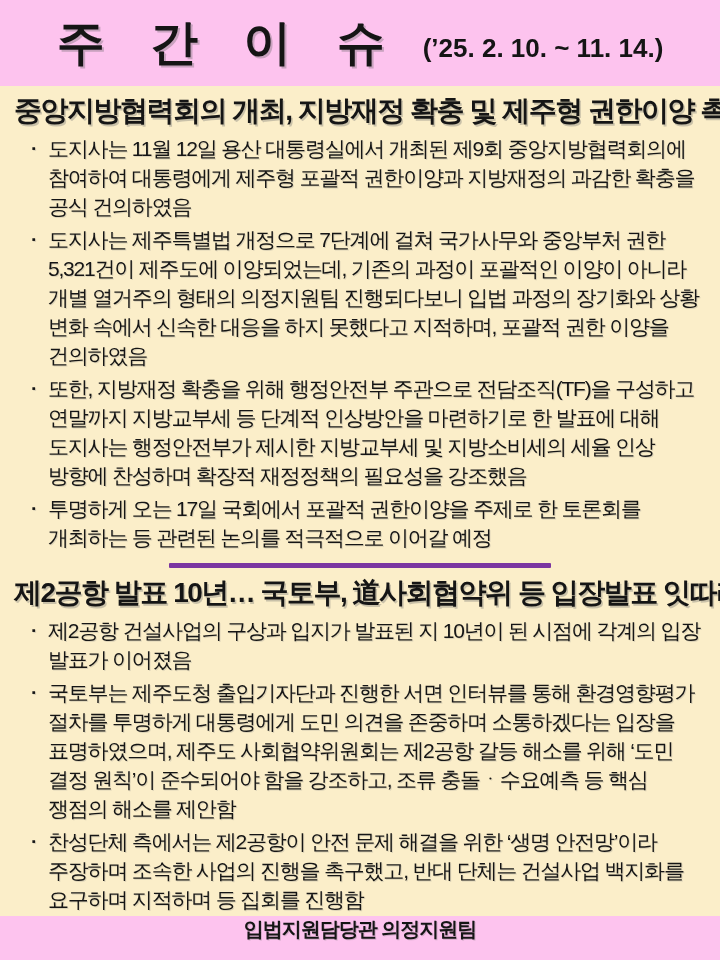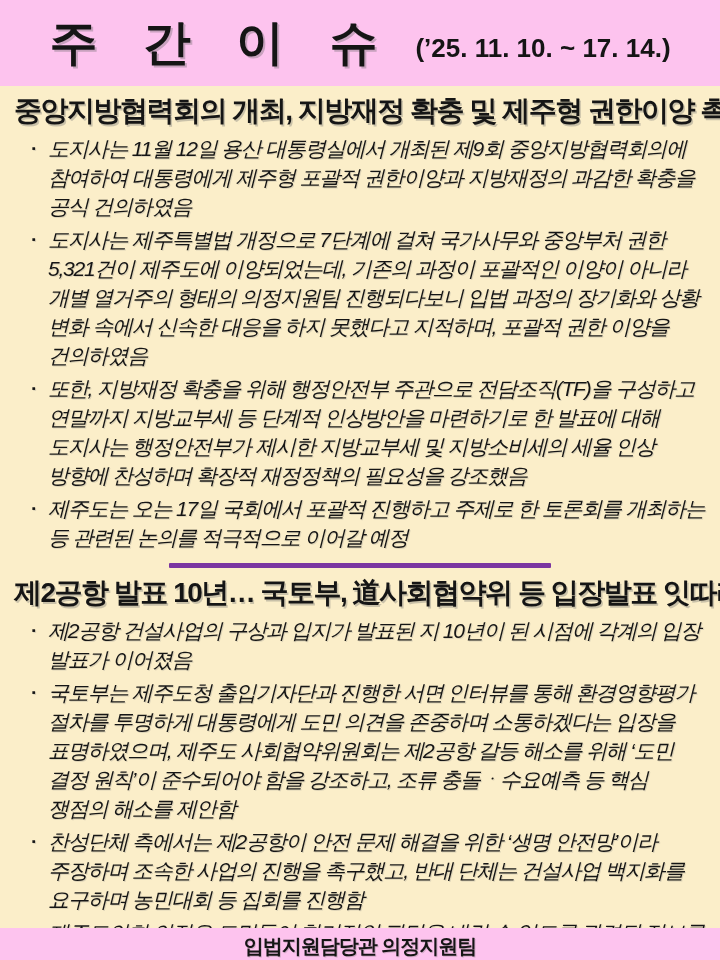--- a/index.html
+++ b/index.html
@@ -51,45 +51,45 @@
     display:flex;align-items:flex-start;
     font-size:21px;line-height:29px;
     letter-spacing:-1.2px;word-break:keep-all;
     margin:0 0 4px 0;
     text-shadow:1px 1px 0 rgba(130,130,130,.25);
   }
   .marker{
     flex:none;width:34px;padding-left:18px;
     font-size:11px;line-height:29px;
   }
-  .bullet-text{flex:1 1 auto;font-style:italic;}
+  .bullet-text{flex:1 1 auto;}
 
   .divider{
     width:382px;height:5px;margin:11px auto 8px auto;
     background:var(--divider);border-radius:1px;
   }
 
   
   .footer{
-    flex:none;height:32px;background:var(--footer-bg);
-    display:flex;align-items:flex-end;justify-content:center;
+    flex:none;height:44px;background:var(--footer-bg);
+    display:flex;align-items:flex-start;justify-content:center;
   }
   .footer .footer-text{
     font-size:20px;font-weight:800;letter-spacing:-1px;
     text-shadow:1px 1px 0 rgba(120,120,120,.3);
   }
 </style>
 </head>
 <body>
 
 <div class="page">
 
   <header class="banner">
     <span class="title">주 간 이 슈</span>
-    <span class="date">(’25. 11. 10. ~ 17. 14.)</span>
+    <span class="date">(’25. 2. 10. ~ 11. 14.)</span>
   </header>
 
   <main class="content">
 
     <section>
       <h2 class="section-title">중앙지방협력회의 개최, 지방재정 확충 및 제주형 권한이양 촉구</h2>
       <ul class="bullets">
         <li>
           <span class="marker">▪</span>
           <span class="bullet-text">도지사는 11월 12일 용산 대통령실에서 개최된 제9회 중앙지방협력회의에 참여하여 대통령에게 제주형 포괄적 권한이양과 지방재정의 과감한 확충을 공식 건의하였음</span>
@@ -97,41 +97,41 @@
         <li>
           <span class="marker">▪</span>
           <span class="bullet-text">도지사는 제주특별법 개정으로 7단계에 걸쳐 국가사무와 중앙부처 권한 5,321건이 제주도에 이양되었는데, 기존의 과정이 포괄적인 이양이 아니라 개별 열거주의 형태의 의정지원팀 진행되다보니 입법 과정의 장기화와 상황 변화 속에서 신속한 대응을 하지 못했다고 지적하며, 포괄적 권한 이양을 건의하였음</span>
         </li>
         <li>
           <span class="marker">▪</span>
           <span class="bullet-text">또한, 지방재정 확충을 위해 행정안전부 주관으로 전담조직(TF)을 구성하고 연말까지 지방교부세 등 단계적 인상방안을 마련하기로 한 발표에 대해 도지사는 행정안전부가 제시한 지방교부세 및 지방소비세의 세율 인상 방향에 찬성하며 확장적 재정정책의 필요성을 강조했음</span>
         </li>
         <li>
           <span class="marker">▪</span>
-          <span class="bullet-text">제주도는 오는 17일 국회에서 포괄적 진행하고 주제로 한 토론회를 개최하는 등 관련된 논의를 적극적으로 이어갈 예정</span>
+          <span class="bullet-text">투명하게 오는 17일 국회에서 포괄적 권한이양을 주제로 한 토론회를 개최하는 등 관련된 논의를 적극적으로 이어갈 예정</span>
         </li>
       </ul>
     </section>
 
     <div class="divider"></div>
 
     <section>
       <h2 class="section-title">제2공항 발표 10년… 국토부, 道사회협약위  등 입장발표 잇따라</h2>
       <ul class="bullets">
         <li>
           <span class="marker">▪</span>
           <span class="bullet-text">제2공항 건설사업의 구상과 입지가 발표된 지 10년이 된 시점에 각계의 입장 발표가 이어졌음</span>
         </li>
         <li>
           <span class="marker">▪</span>
           <span class="bullet-text">국토부는 제주도청 출입기자단과 진행한 서면 인터뷰를 통해 환경영향평가 절차를 투명하게 대통령에게 도민 의견을 존중하며 소통하겠다는 입장을 표명하였으며, 제주도 사회협약위원회는 제2공항 갈등 해소를 위해 ‘도민 결정 원칙’이 준수되어야 함을 강조하고, 조류 충돌ㆍ수요예측 등 핵심 쟁점의 해소를 제안함</span>
         </li>
         <li>
           <span class="marker">▪</span>
-          <span class="bullet-text">찬성단체 측에서는 제2공항이 안전 문제 해결을 위한 ‘생명 안전망’이라 주장하며 조속한 사업의 진행을 촉구했고, 반대 단체는 건설사업 백지화를 요구하며 농민대회 등 집회를 진행함</span>
+          <span class="bullet-text">찬성단체 측에서는 제2공항이 안전 문제 해결을 위한 ‘생명 안전망’이라 주장하며 조속한 사업의 진행을 촉구했고, 반대 단체는 건설사업 백지화를 요구하며 지적하며 등 집회를 진행함</span>
         </li>
         <li>
           <span class="marker">▪</span>
           <span class="bullet-text">제주도의회 의장은 도민들이 합리적인 판단을 내릴 수 있도록 관련된 정보를 종합적으로 공유하기 위한 ‘정보공개 자문단’을 운영할 계획이라고 밝힘</span>
         </li>
       </ul>
     </section>
 
   </main>
 

